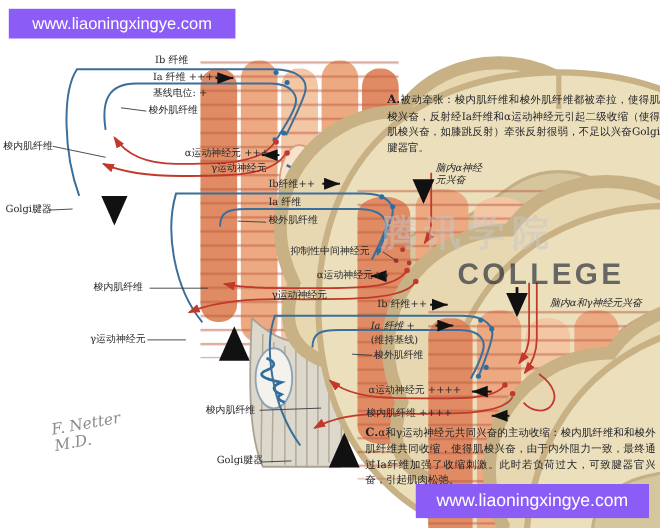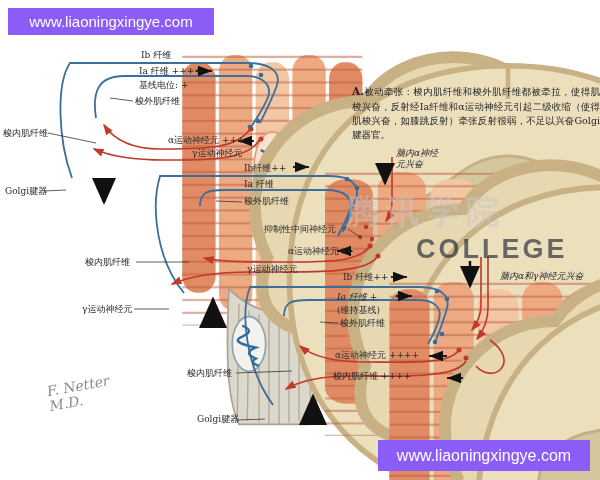--- a/index.html
+++ b/index.html
@@ -220,16 +220,19 @@
 
   <div class="lbl" style="left:343px;top:272px;">Ib 纤维++</div>
   <div class="lbl" style="left:337px;top:292px;font-style:italic;">Ia 纤维 +</div>
   <div class="lbl" style="left:337px;top:305px;">(维持基线)</div>
   <div class="lbl" style="left:340px;top:318px;">梭外肌纤维</div>
   <div class="lbl" style="left:335px;top:350px;">α运动神经元 ++++</div>
   <div class="lbl" style="left:333px;top:371px;">梭内肌纤维 ++++</div>
   <div class="lbl" style="left:187px;top:368px;">梭内肌纤维</div>
   <div class="lbl" style="left:197px;top:414px;">Golgi腱器</div>
   <div class="lbl wrap" style="left:500px;top:271px;width:98px;">脑内α和γ神经元兴奋</div>
+  <div class="para" style="left:332px;top:386px;width:264px;">
+    <b>C.</b><span>α和γ运动神经元共同兴奋的主动收缩：梭内肌纤维和和梭外肌纤维共同收缩，使得肌梭兴奋，由于内外阻力一致，最终通过Ia纤维加强了收缩刺激。此时若负荷过大，可致腱器官兴奋，引起肌肉松弛。</span>
+  </div>
 
   <div class="signature">F. Netter M.D.</div>
 
 </div>
 
 </body></html>

